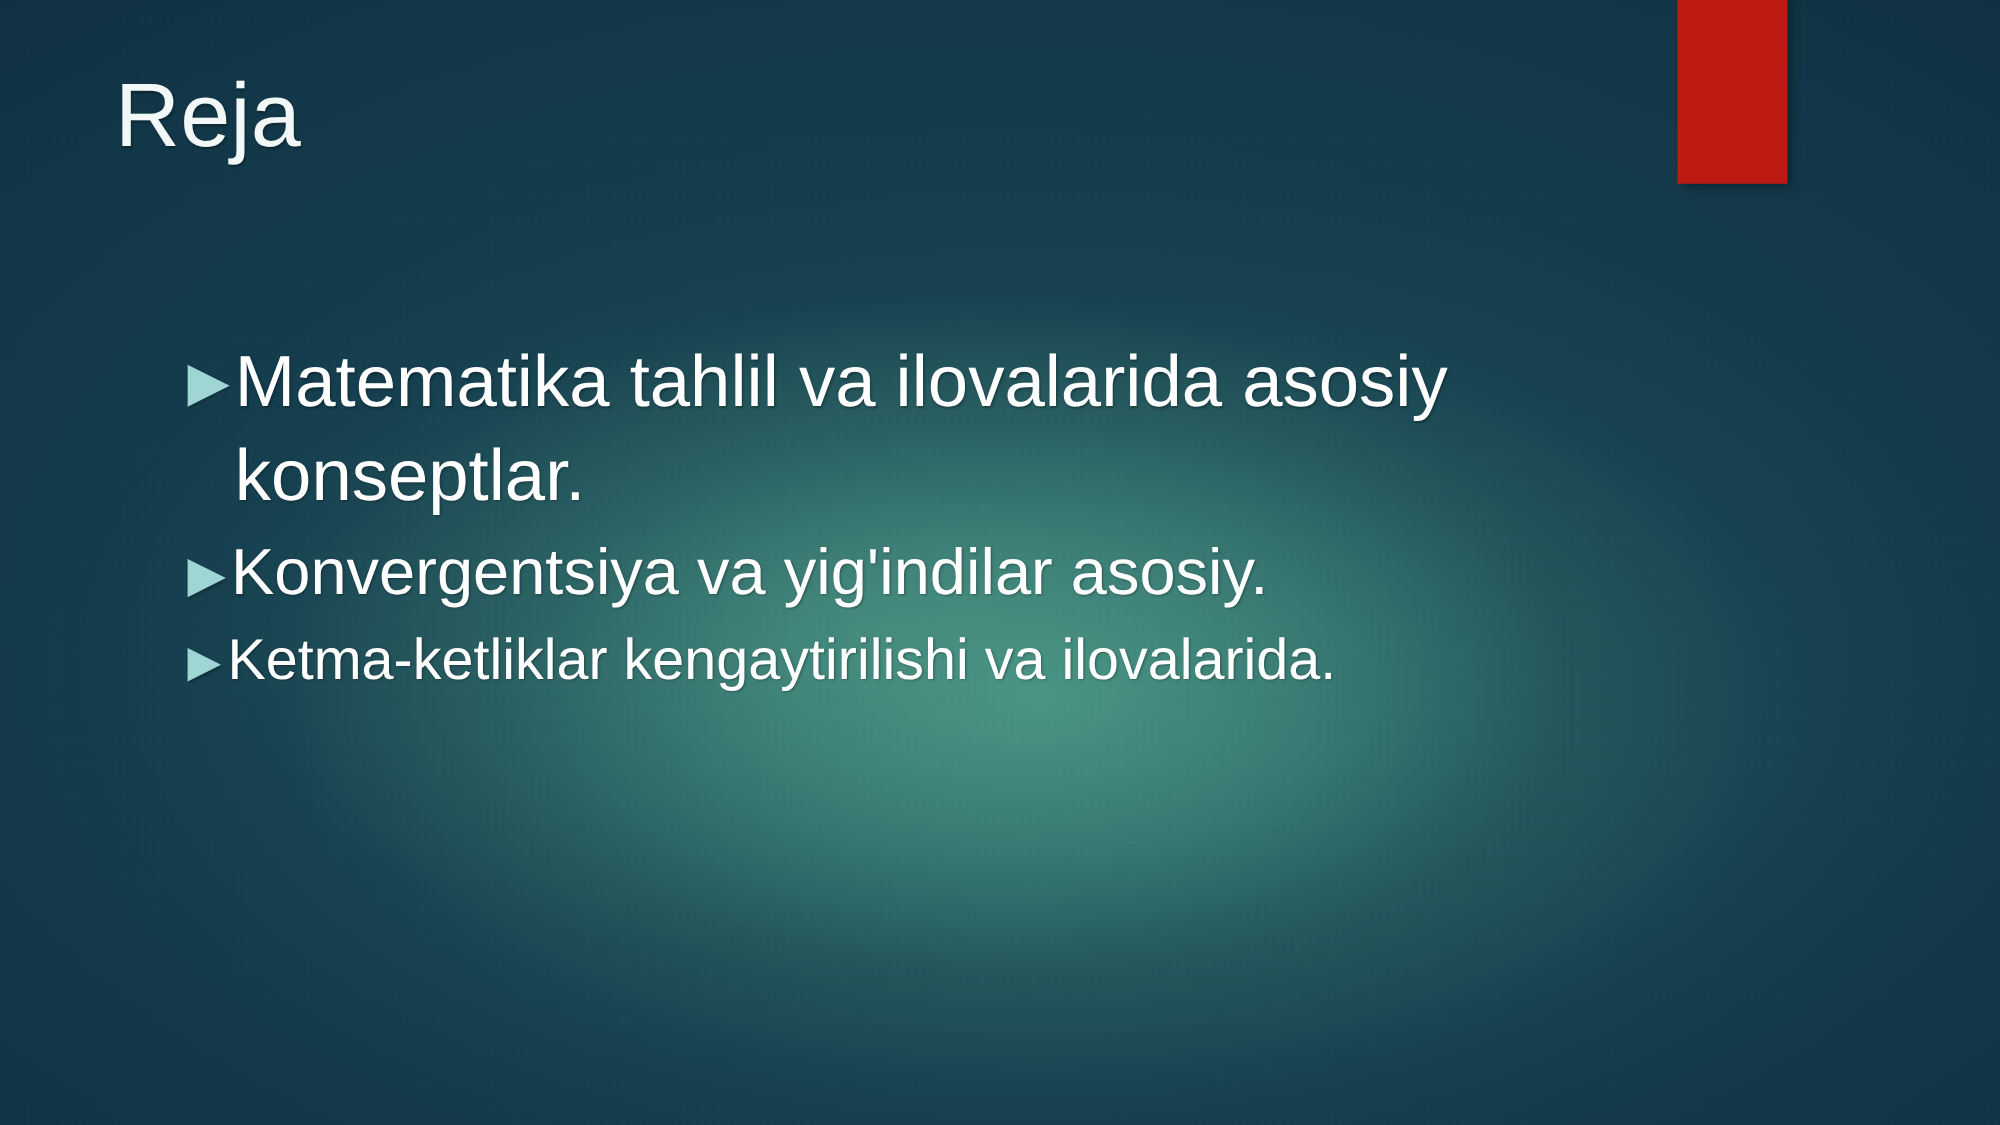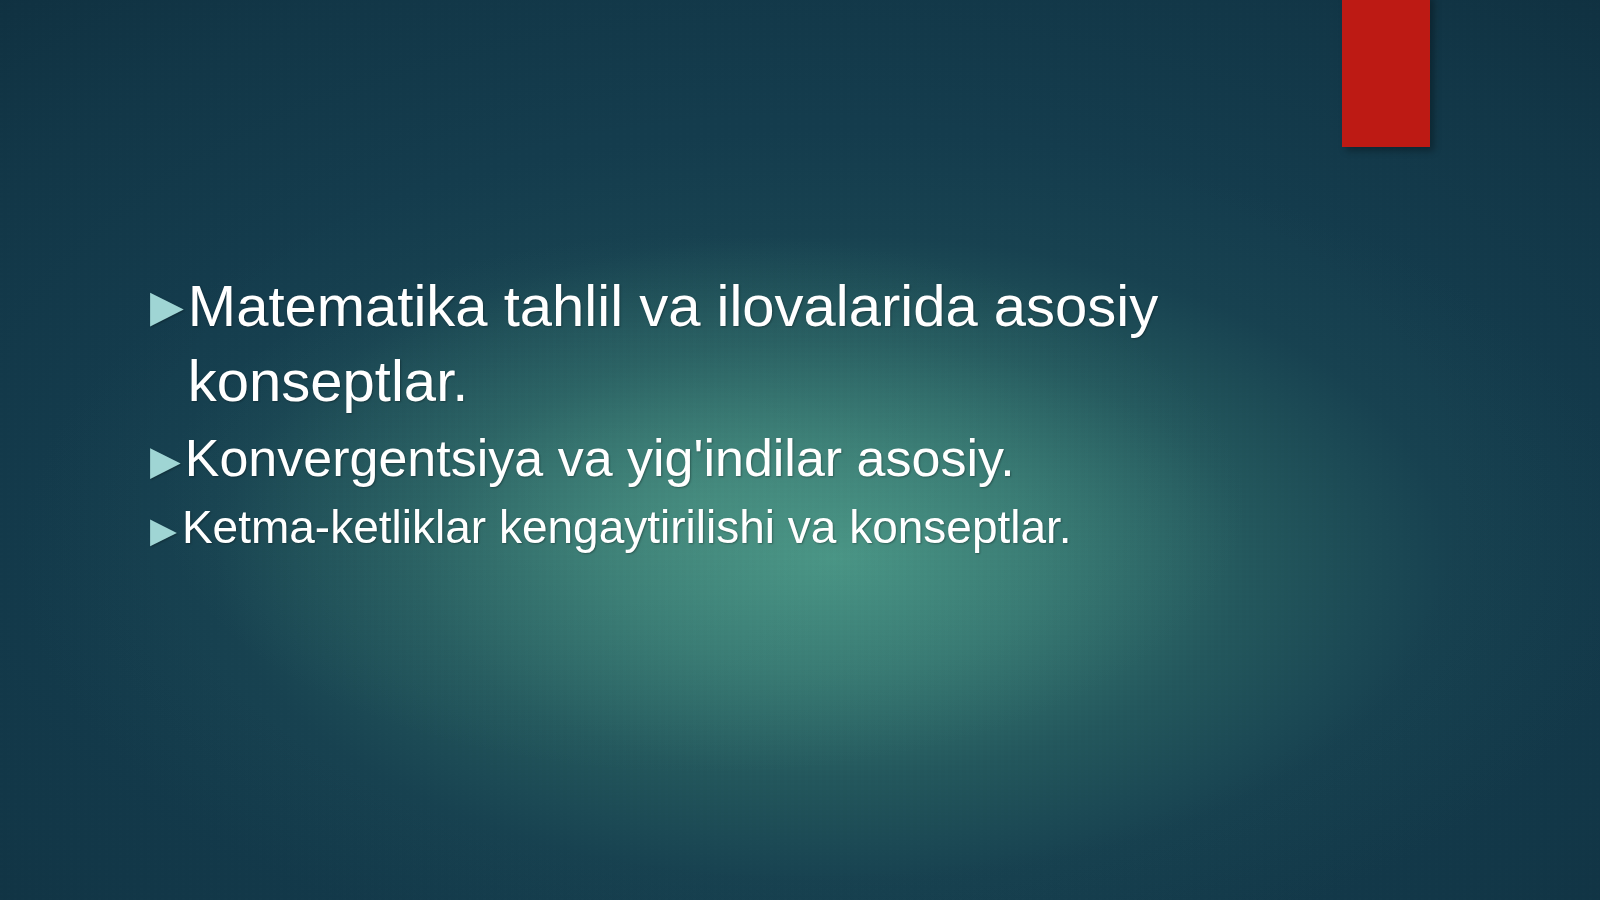--- a/index.html
+++ b/index.html
@@ -140,33 +140,34 @@
 
 <div id="slide">
 
   <div class="bg-glow"></div>
   <div class="bg-glow2"></div>
   <div class="bg-vignette"></div>
   <div class="bg-noise"></div>
 
   <div class="accent-rect"></div>
 
+  <div class="title">Reja</div>
 
   <div class="body">
 
     <div class="bullet lvl-a">
       <span class="marker">▶</span>
       <span class="btext">Matematika tahlil va ilovalarida asosiy konseptlar.</span>
     </div>
 
     <div class="bullet lvl-b">
       <span class="marker">▶</span>
       <span class="btext">Konvergentsiya va yig'indilar asosiy.</span>
     </div>
 
     <div class="bullet lvl-c">
       <span class="marker">▶</span>
-      <span class="btext">Ketma-ketliklar kengaytirilishi va konseptlar.</span>
+      <span class="btext">Ketma-ketliklar kengaytirilishi va ilovalarida.</span>
     </div>
 
   </div>
 
 </div>
 
 </body></html>

